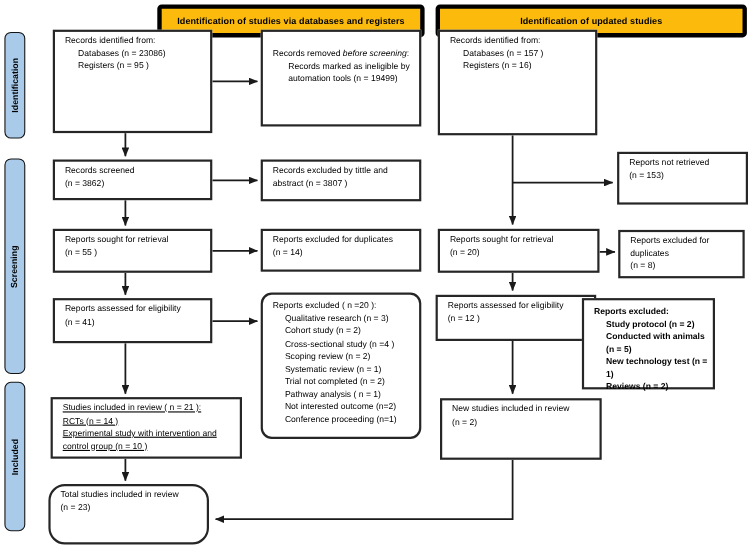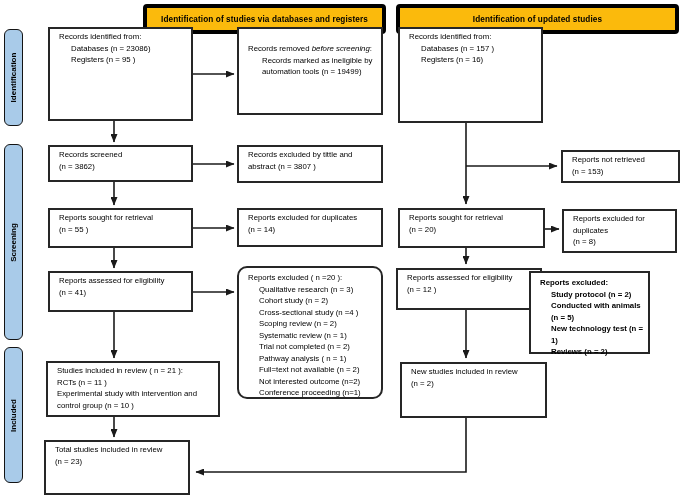--- a/index.html
+++ b/index.html
@@ -121,43 +121,42 @@
 
   <div class="box top pt4 tight" style="left:237px;top:266px;width:146px;height:133px;border-radius:10px;">
     <div>Reports excluded ( n =20 ):</div>
     <div class="ind2">Qualitative research (n = 3)</div>
     <div class="ind2">Cohort study (n = 2)</div>
     <div class="ind2">Cross-sectional study (n =4 )</div>
     <div class="ind2">Scoping review (n = 2)</div>
     <div class="ind2">Systematic review (n = 1)</div>
     <div class="ind2">Trial not completed (n = 2)</div>
     <div class="ind2">Pathway analysis ( n = 1)</div>
-    <div class="ind2">Full=text not available (n = 2)</div>
     <div class="ind2">Not interested outcome (n=2)</div>
     <div class="ind2">Conference proceeding (n=1)</div>
   </div>
 
-  <div class="box" style="left:46px;top:361px;width:174px;height:56px;padding-right:3px;">
+  <div class="box" style="left:46px;top:361px;width:174px;height:56px;padding-right:3px;text-decoration:underline;">
     <div>Studies included in review ( n = 21 ):</div>
-    <div>RCTs (n = 11 )</div>
+    <div>RCTs (n = 14 )</div>
     <div>Experimental study with intervention and control group (n = 10 )</div>
   </div>
 
-  <div class="box" style="left:44px;top:440px;width:146px;height:55px;">
+  <div class="box" style="left:44px;top:440px;width:146px;height:55px;border-radius:15px;">
     <div>Total studies included in review</div>
     <div>(n = 23)</div>
   </div>
 
   <div class="box" style="left:398px;top:27px;width:145px;height:96px;">
     <div>Records identified from:</div>
     <div class="ind">Databases (n = 157 )</div>
     <div class="ind">Registers (n = 16)</div>
   </div>
 
-  <div class="box" style="left:561px;top:150px;width:119px;height:33px;">
+  <div class="box" style="left:561px;top:138px;width:119px;height:48px;">
     <div>Reports not retrieved</div>
     <div>(n = 153)</div>
   </div>
 
   <div class="box" style="left:398px;top:208px;width:147px;height:40px;">
     <div>Reports sought for retrieval</div>
     <div>(n = 20)</div>
   </div>
 
   <div class="box" style="left:562px;top:209px;width:115px;height:44px;">

